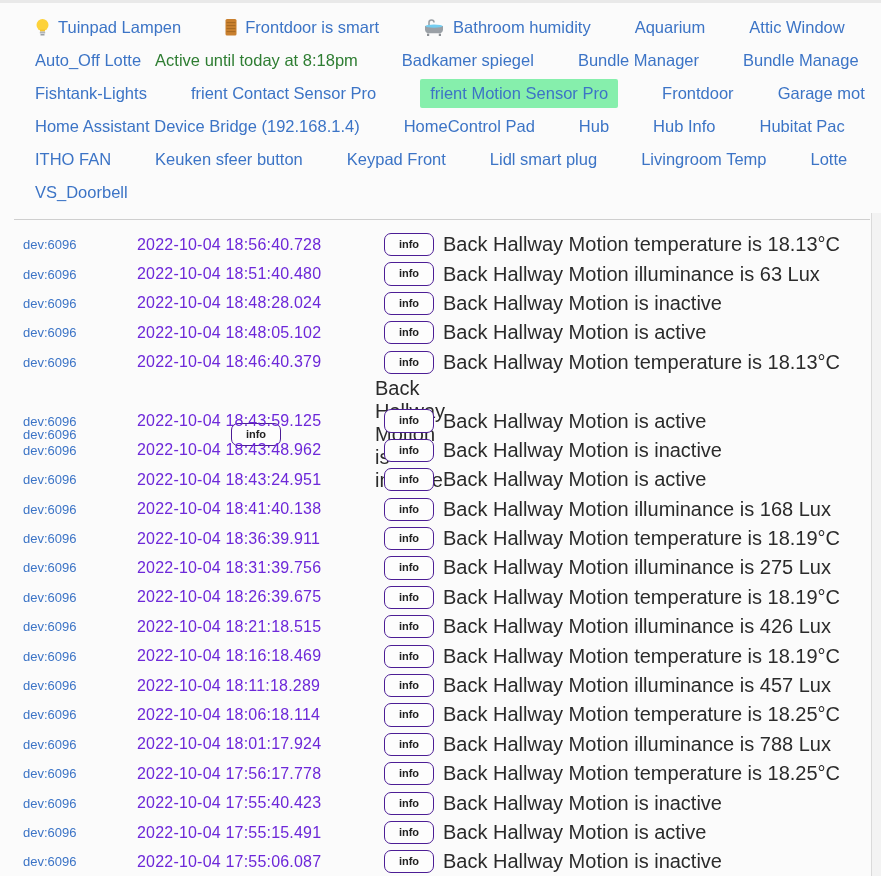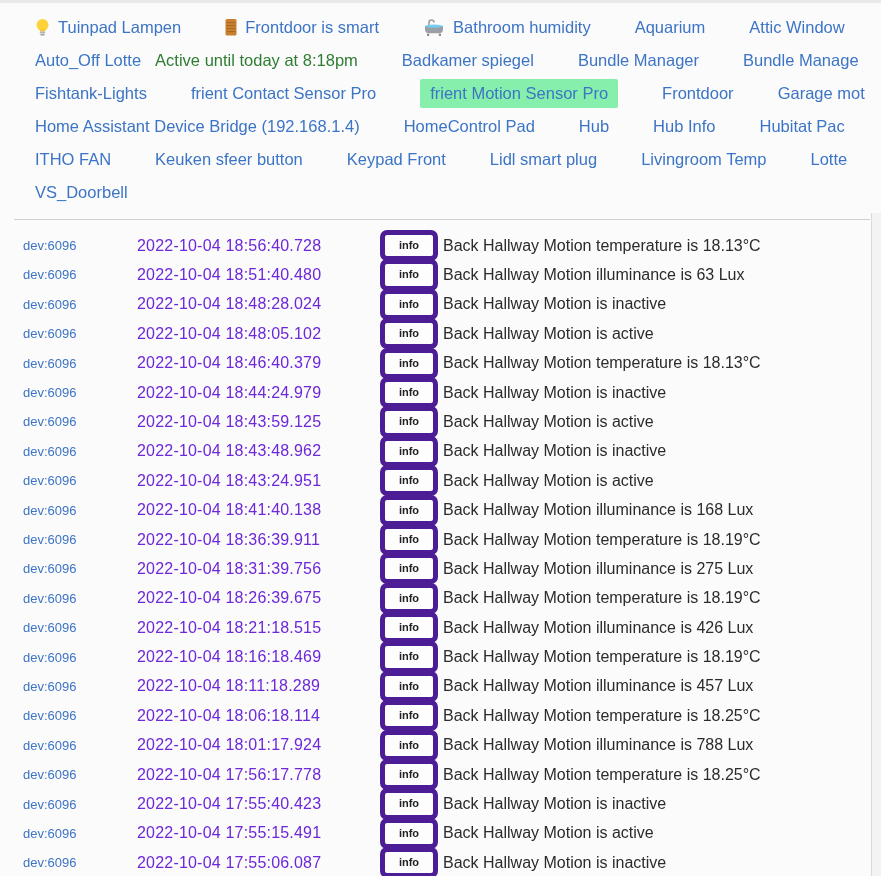--- a/index.html
+++ b/index.html
@@ -40,25 +40,25 @@
     height: 29.4px;
     padding-left: 23px;
   }
   .dev-link { color: #3c74c6; font-size: 13px; text-decoration: none; cursor: pointer; }
   .timestamp { color: #6d28d9; font-size: 16px; letter-spacing: 0.2px; }
   .info-btn {
     justify-self: center;
     font-family: "Liberation Sans", sans-serif;
     font-size: 11px; font-weight: bold; color: #222;
     background: #fdfdfd;
-    border: 5px solid #4c1d95; border-radius: 7px;
+    border: 1px solid #4c1d95; border-radius: 7px;
     padding: 4px 14px;
     cursor: pointer; line-height: 1.2;
   }
-  .message { color: #2b2b2b; font-size: 16px; }
+  .message { color: #2b2b2b; font-size: 20px; }
 
   .right-gutter {
     position: absolute; top: 213px; right: 0; bottom: 0;
     width: 10px; background: #f3f3f3; border-left: 1px solid #dadada;
   }
 </style>
 </head>
 <body>
 
 <div class="top-strip"></div>
@@ -265,21 +265,20 @@
       <span class="message">Back Hallway Motion is active</span>
     </div>
     <div class="log-row">
       <a class="dev-link">dev:6096</a>
       <span class="timestamp">2022-10-04 18:46:40.379</span>
       <button class="info-btn">info</button>
       <span class="message">Back Hallway Motion temperature is 18.13°C</span>
     </div>
     <div class="log-row">
       <a class="dev-link">dev:6096</a>
-      <span class="timestamp">2022-10-04 18:44:24.979</span>
       <button class="info-btn">info</button>
       <span class="message">Back Hallway Motion is inactive</span>
     </div>
     <div class="log-row">
       <a class="dev-link">dev:6096</a>
       <span class="timestamp">2022-10-04 18:43:59.125</span>
       <button class="info-btn">info</button>
       <span class="message">Back Hallway Motion is active</span>
     </div>
     <div class="log-row">

